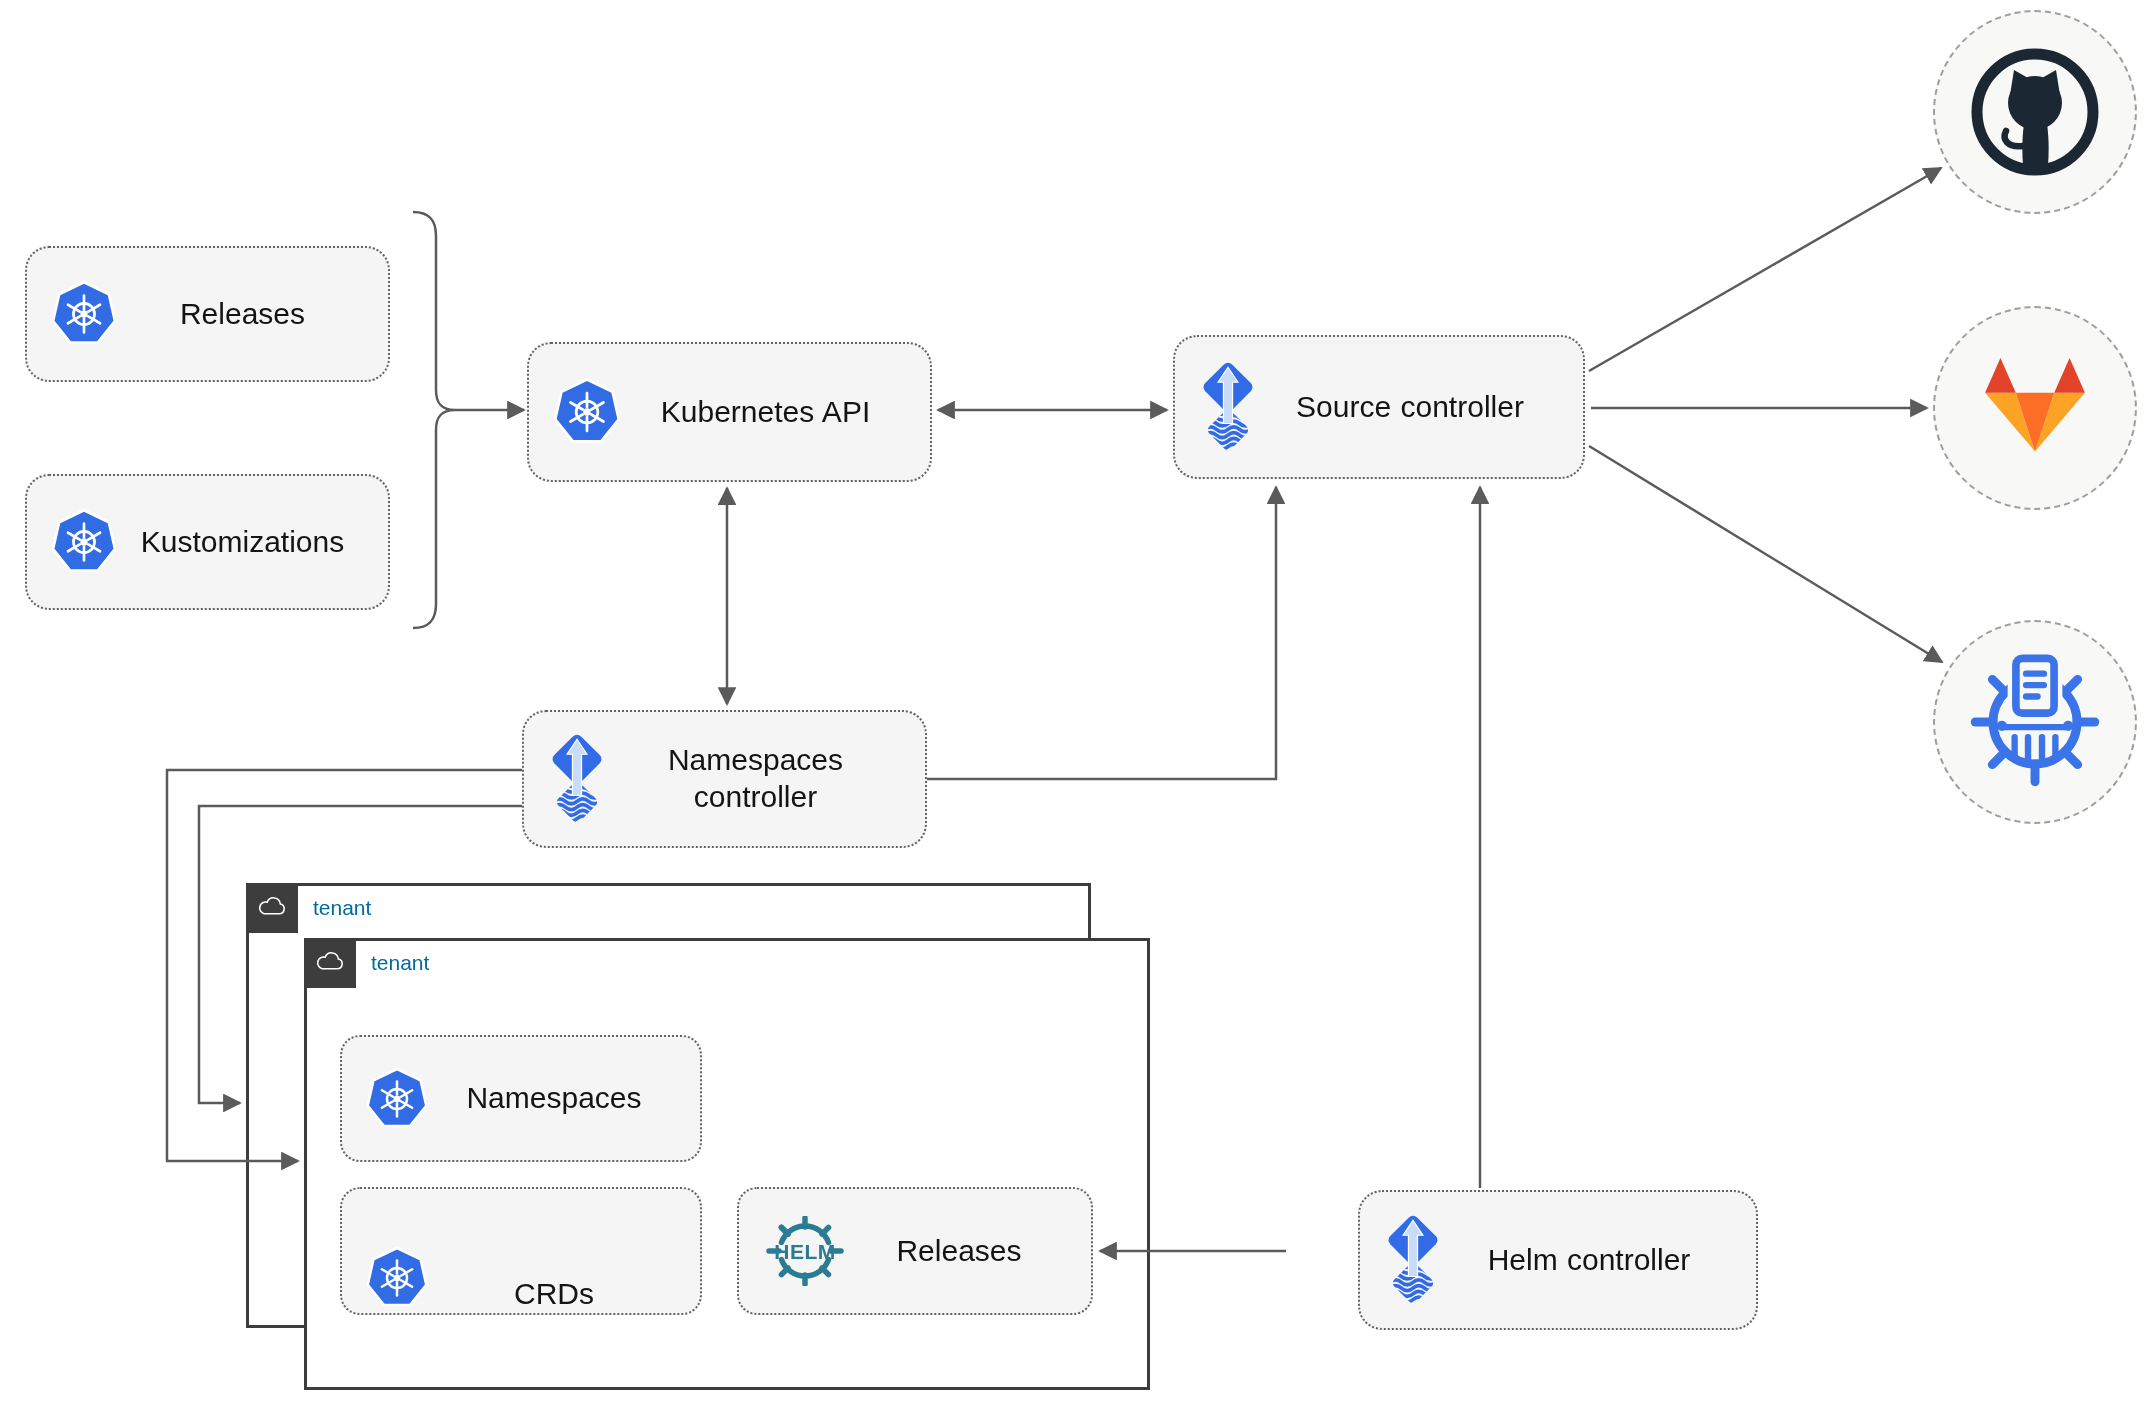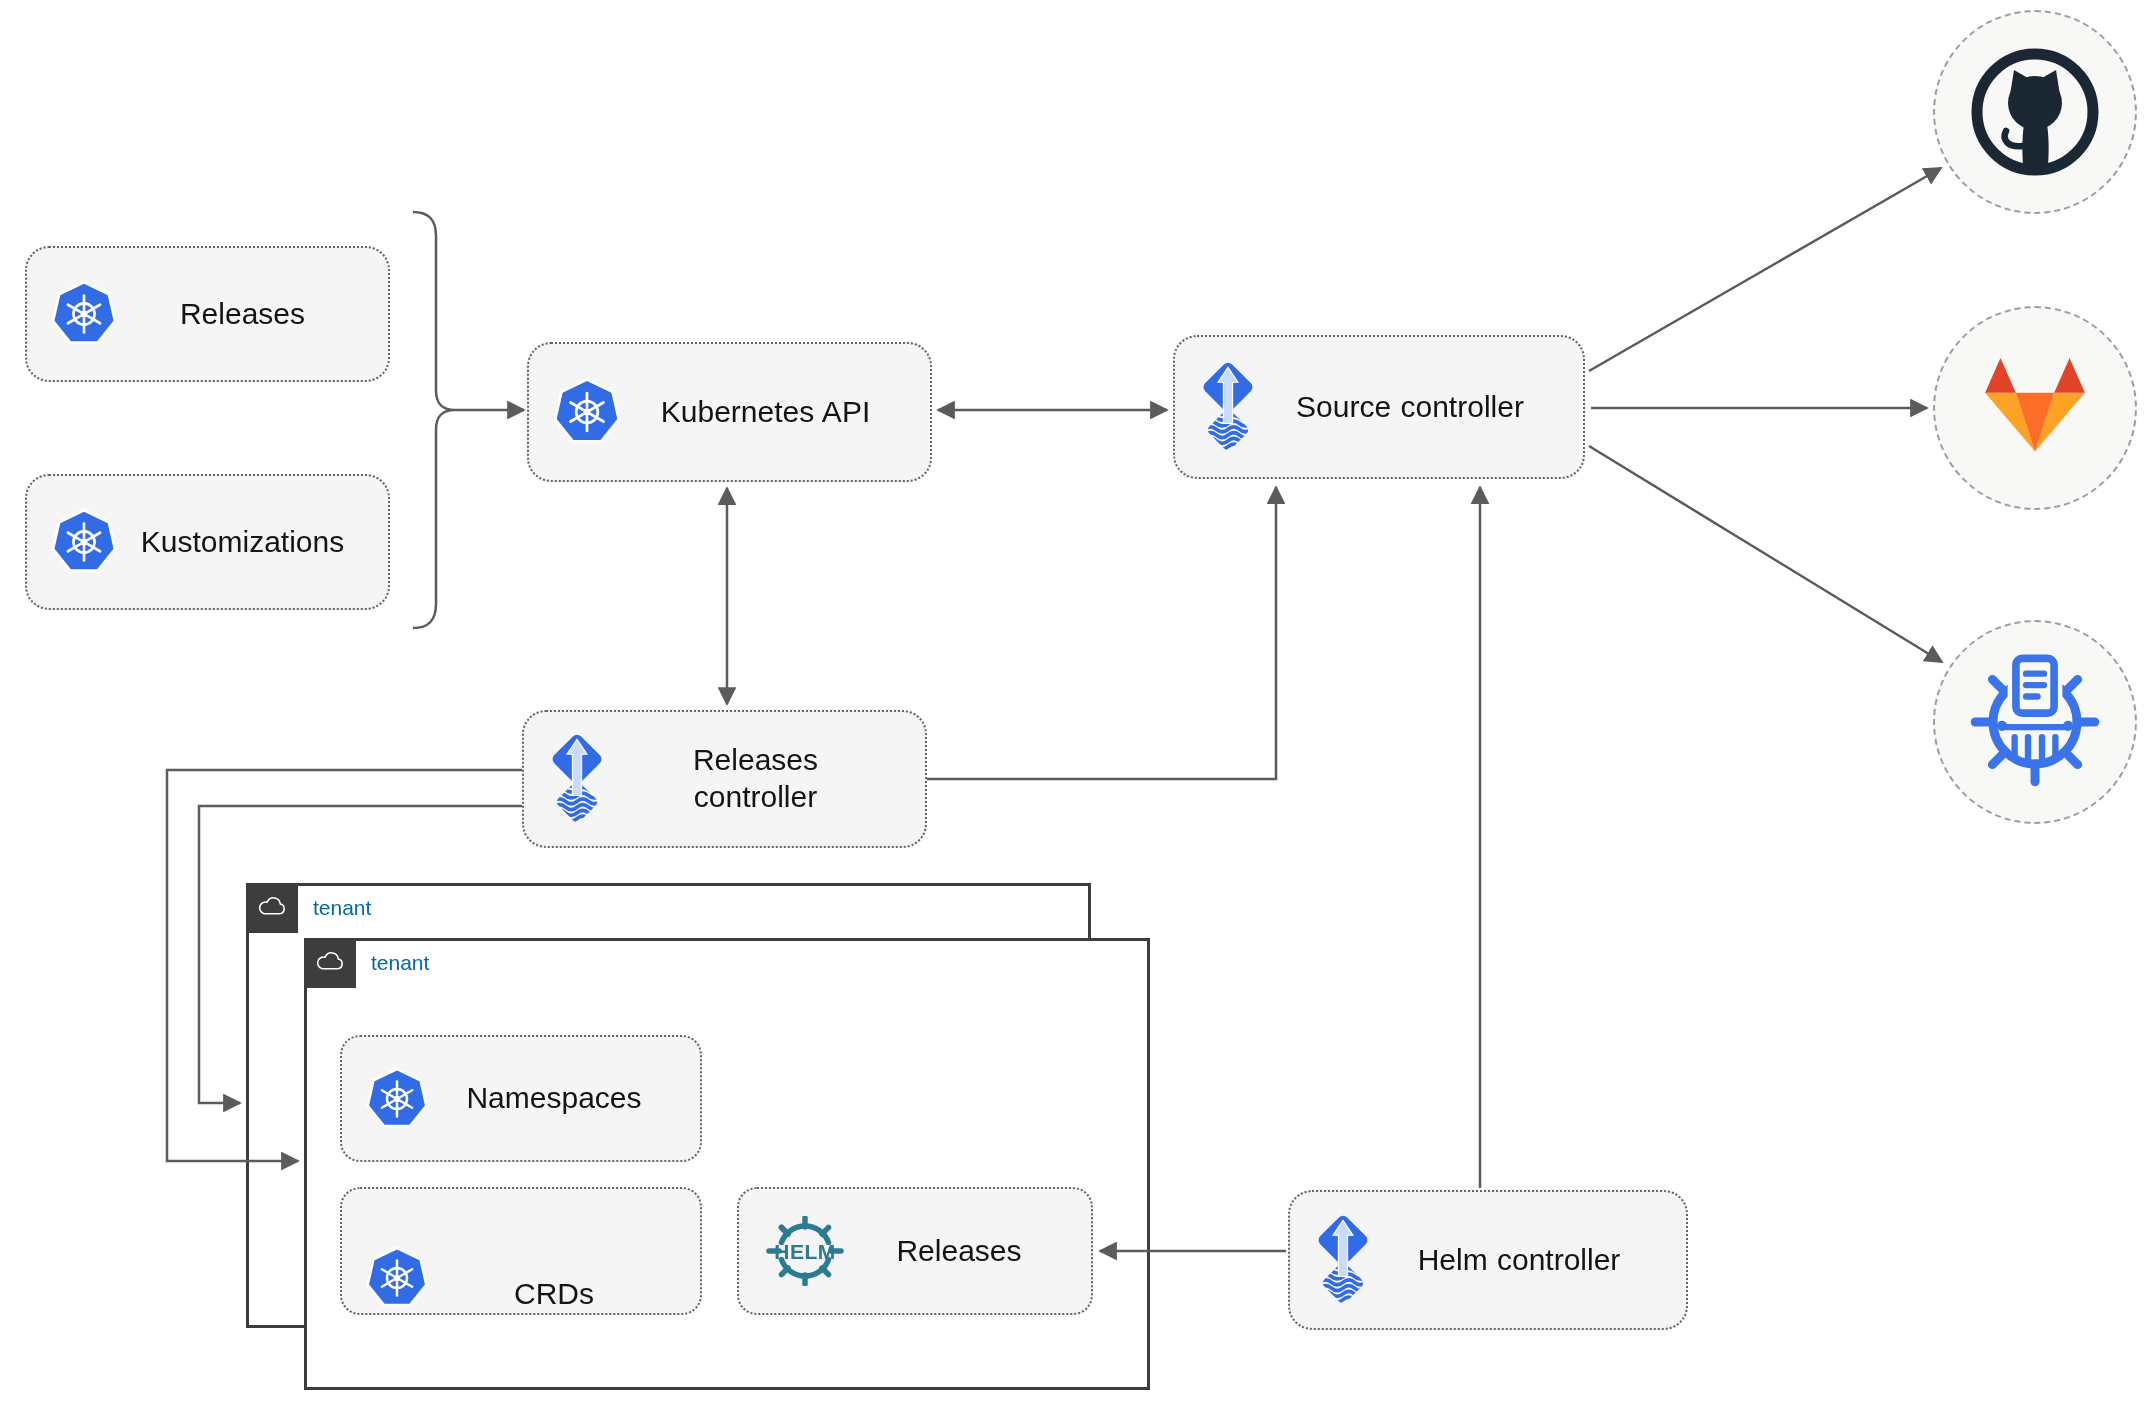--- a/index.html
+++ b/index.html
@@ -198,24 +198,24 @@
       </span>
     <span class="label">Source controller</span>
   </div>
 
   <div class="node two-line" style="left:522px;top:710px;width:405px;height:138px;">
     <span class="icon">
         <svg width="66" height="94">
           <use href="#flux"></use>
         </svg>
       </span>
-    <span class="label">Releases controller</span>
-  </div>
-
-  <div class="node two-line" style="left:1288px;top:1190px;width:400px;height:140px;justify-content:flex-end;">
+    <span class="label">Namespaces controller</span>
+  </div>
+
+  <div class="node two-line" style="left:1358px;top:1190px;width:400px;height:140px;justify-content:flex-end;">
     <span class="icon">
         <svg width="66" height="94">
           <use href="#flux"></use>
         </svg>
       </span>
     <span class="label">Helm controller</span>
   </div>
 
   <div class="node inner-node" style="left:340px;top:1035px;width:362px;height:127px;">
     <span class="icon">

